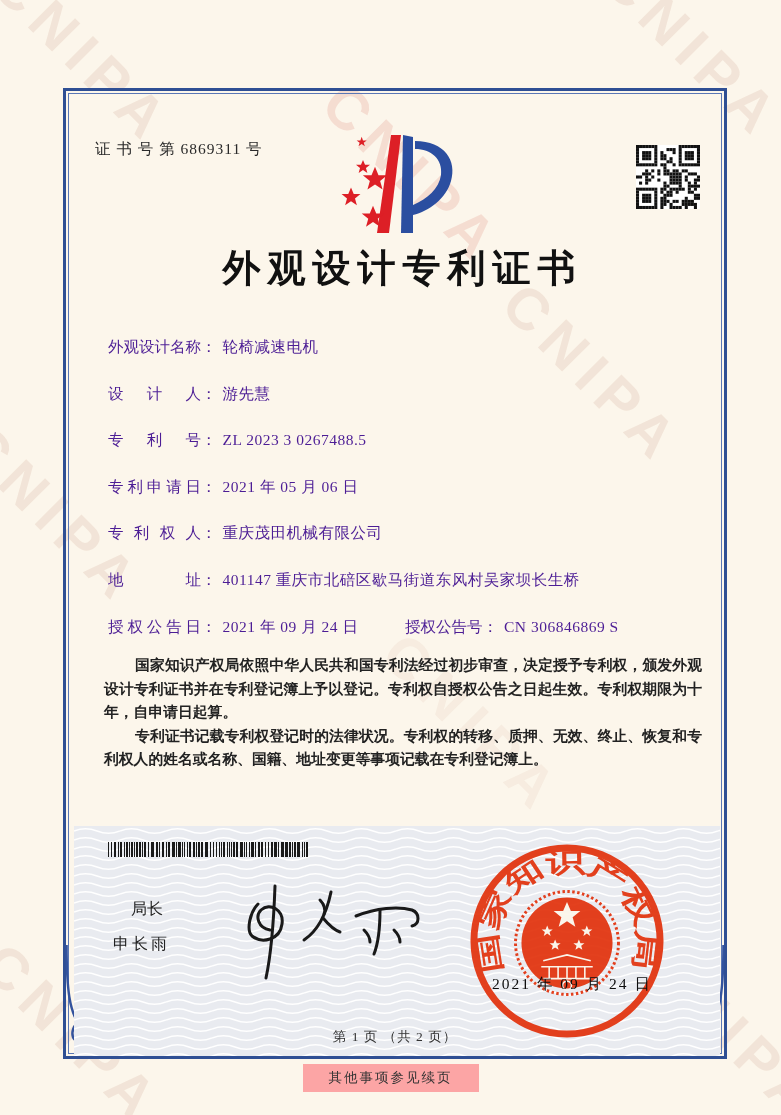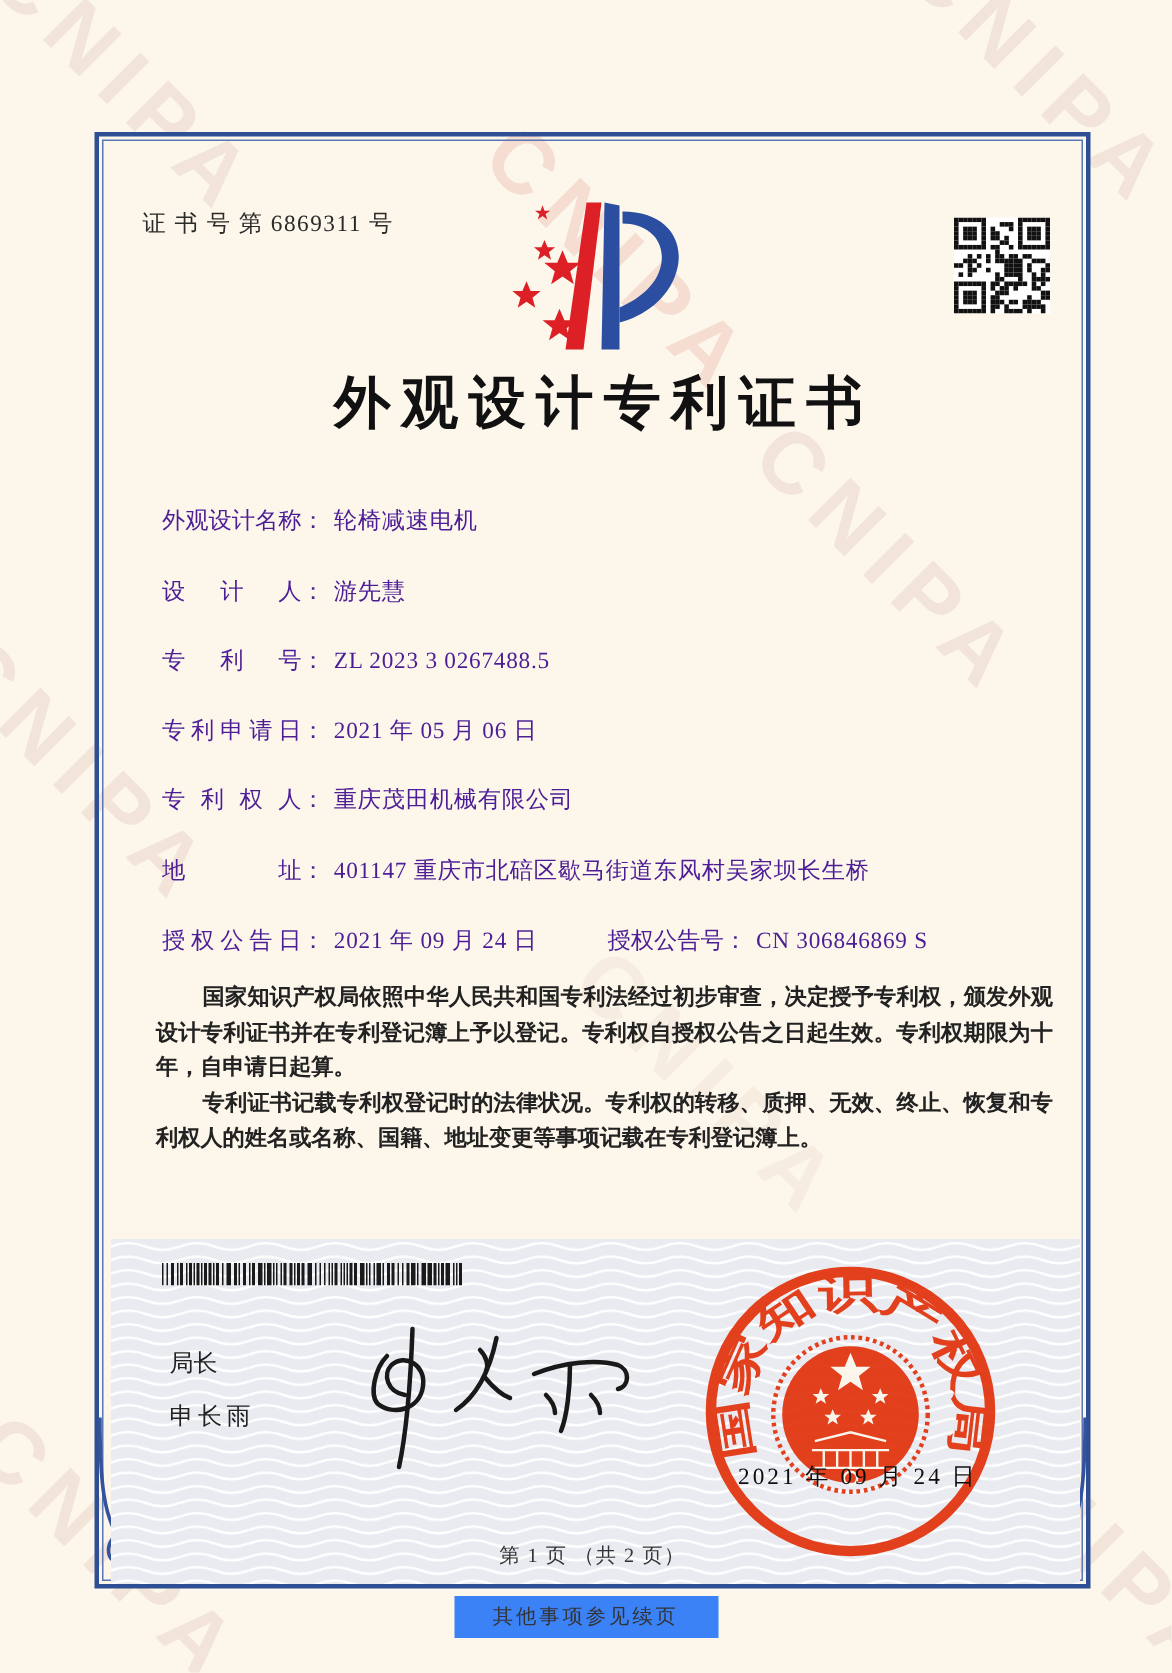--- a/index.html
+++ b/index.html
@@ -44,34 +44,34 @@
   .fcolon{margin-right:6px;}
   .fvalue{letter-spacing:.5px;}
   .fcol2{position:absolute;left:297px;}
   
   .paras{left:104px;top:654px;width:598px;font-size:14.8px;line-height:23.6px;
     text-align:justify;color:#222;font-weight:bold;}
   .paras p{margin:0;text-indent:2.1em;}
   
   .waves{left:74px;top:826px;width:646px;height:230px;}
   .barcode{left:108px;top:842px;}
-  .sig-title{left:113px;top:899px;font-size:16px;color:#222;
+  .sig-title{left:131px;top:899px;font-size:16px;color:#222;
     font-family:"Liberation Sans","DejaVu Sans",sans-serif;}
   .sig-name{left:113px;top:934px;font-size:16px;letter-spacing:3px;color:#222;
     font-family:"Liberation Sans","DejaVu Sans",sans-serif;}
   .sig-hand{left:228px;top:878px;}
   .seal{left:468px;top:842px;opacity:.93;}
   .seal-date{left:492px;top:974px;font-size:15.5px;letter-spacing:2px;color:#0e0e0e;}
   .page-info{left:0;top:1028px;width:790px;text-align:center;font-size:13.5px;
     letter-spacing:1px;color:#333;}
   .note{
     left:0;top:1064px;width:781px;text-align:center;
   }
   .note span{
-    display:inline-block;background:#3b82f6;padding:5px 26px;
+    display:inline-block;background:#fca5a5;padding:5px 26px;
     font-size:13.5px;letter-spacing:2px;color:#333;
   }
   .corner{position:absolute;bottom:-4px;pointer-events:none;}
   .corner.left{left:-6px;}
   .corner.right{right:-6px;transform:scaleX(-1);}
 </style>
 </head>
 <body>
 
 <div class="wm" style="left:-30px;top:20px;">CNIPA</div>

